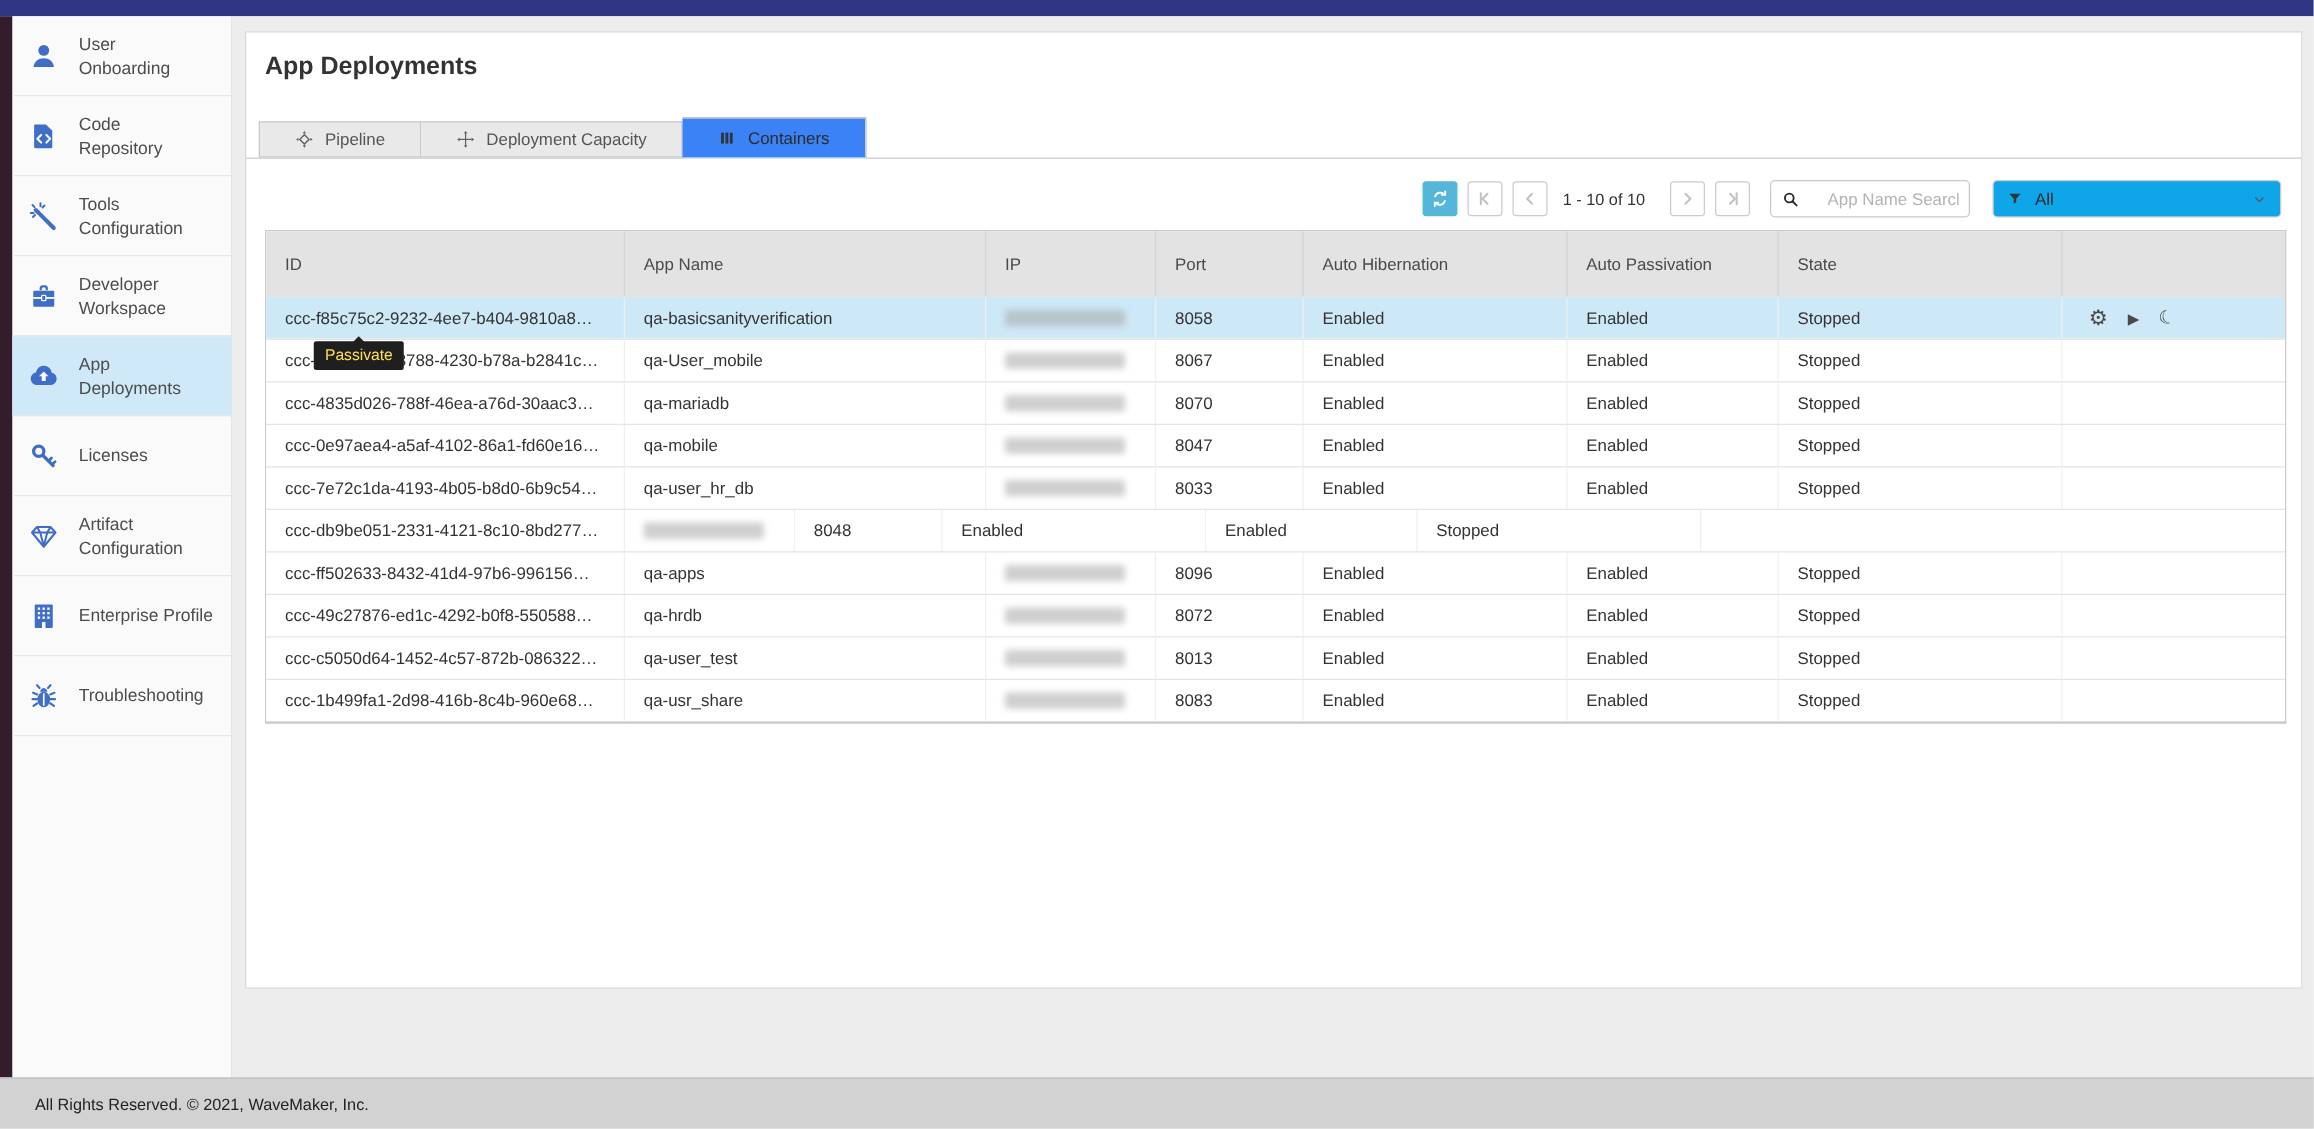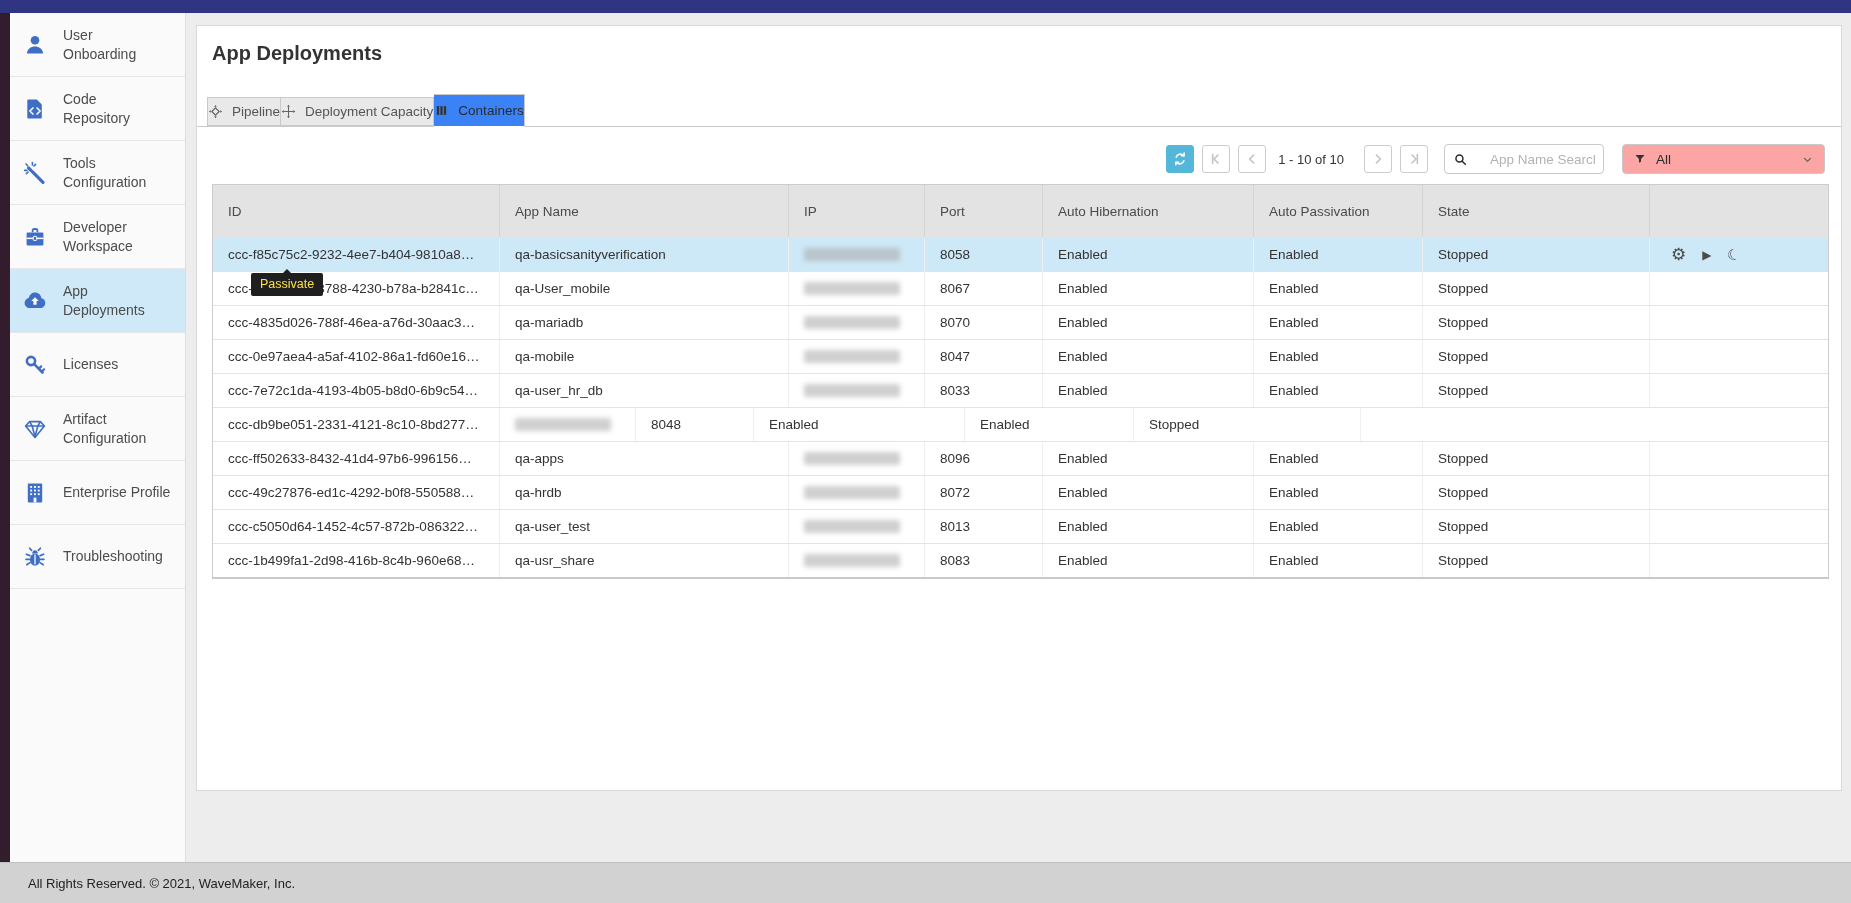--- a/index.html
+++ b/index.html
@@ -16,37 +16,37 @@
   .sb-item .icon{width:24px;height:24px;flex:0 0 24px;color:#3e6ec5}
   .sb-label{font-size:14px;color:#4c4c4c;line-height:19px;white-space:pre-line}
 
   .footer{position:absolute;left:0;bottom:0;width:100%;height:41px;background:#d2d2d2;border-top:1px solid #c0c0c0;font-size:13px;color:#222;display:flex;align-items:center;padding-left:28px}
 
   .main{position:absolute;left:186px;top:13px;width:1665px;height:849px;background:#ededed}
   .card{position:absolute;left:10px;top:12px;width:1646px;height:766px;background:#fff;border:1px solid #d8d8d8}
   .page-title{position:absolute;left:15px;top:16px;font-size:20px;font-weight:700;color:#333}
 
   .tabbar{position:absolute;left:0;right:0;top:68px;height:33px;border-bottom:1px solid #c9c9c9;display:flex;align-items:flex-end;padding-left:10px}
-  .tab{display:inline-flex;align-items:center;gap:9px;height:29px;padding:0 0;background:#e9e9e9;border:1px solid #c9c9c9;border-left-width:0;font-size:13.5px;color:#555;cursor:pointer}
+  .tab{display:inline-flex;align-items:center;gap:9px;height:29px;padding:0 28px;background:#e9e9e9;border:1px solid #c9c9c9;border-left-width:0;font-size:13.5px;color:#555;cursor:pointer}
   .tab:first-child{border-left-width:1px}
   .tab .icon{width:15px;height:15px;color:#5a5a5a}
   .tab.active{background:#3b82f6;height:33px;margin-bottom:-1px;border-bottom:1px solid #fff;font-weight:400;color:#2b2b2b}
   .tab.active .icon{color:#333}
 
   .toolbar{position:absolute;top:118px;left:0;right:16px;height:30px;display:flex;justify-content:flex-end;align-items:center}
   .icon-btn{width:28px;height:28px;border:1px solid #ccc;border-radius:3px;background:#fff;display:flex;align-items:center;justify-content:center;cursor:pointer;padding:0}
   .icon-btn .icon{width:16px;height:16px}
   .refresh{background:#54b6d8;border-color:#54b6d8;color:#fff}
   .pager{margin-left:8px;color:#c2c2c2}
   .page-info{font-size:13px;font-weight:400;color:#333;margin:0 12px;white-space:nowrap}
   .search-box{width:160px;height:30px;border:1px solid #c9c9c9;border-radius:4px;display:flex;align-items:center;padding:0 8px;gap:22px;margin-left:16px;background:#fff}
   .search-box .icon{width:15px;height:15px;flex:0 0 15px;color:#2b2b2b}
   .search-box input{border:none;outline:none;width:100%;font-size:13.5px;color:#333;font-family:inherit;background:transparent}
   .search-box input::placeholder{color:#b3b3b3}
-  .filter-box{width:203px;height:30px;border:1px solid #c9c9c9;border-radius:4px;display:flex;align-items:center;padding:0 10px;gap:9px;margin-left:18px;background:#fca5a5;cursor:pointer}
+  .filter-box{width:231px;height:30px;border:1px solid #c9c9c9;border-radius:4px;display:flex;align-items:center;padding:0 10px;gap:9px;margin-left:18px;background:#0ea5e9;cursor:pointer}
   .filter-box .icon{width:14px;height:14px;flex:0 0 14px;color:#333}
   .filter-val{font-size:13.5px;color:#2b2b2b;flex:1}
   .filter-box .chev{width:13px;height:13px;flex:0 0 13px;color:#555}
 
   .grid{position:absolute;left:15px;top:158px;width:1617px;border:1px solid #ccc;border-bottom:2px solid #c9c9c9;background:#fff}
   .thead{display:flex;height:52px;background:#e3e3e3}
   .th{display:flex;align-items:center;padding-left:15px;font-size:13.5px;font-weight:400;color:#4a4a4a;border-left:1px solid #d4d4d4}
   .th:first-child{border-left:none}
   .trow{display:flex;height:34px;border-top:1px solid #e4e4e4;position:relative;background:#fff;cursor:pointer}
   .trow.hl{background:#cde8f7}

